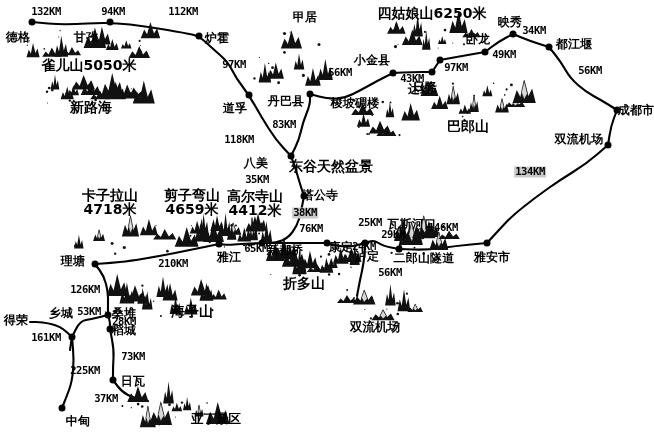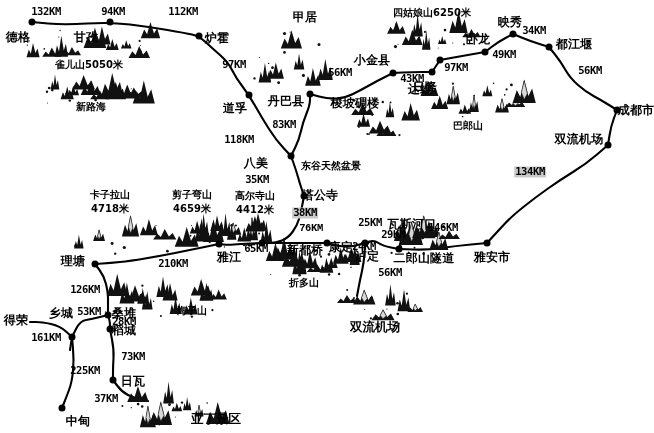--- a/index.html
+++ b/index.html
@@ -31,21 +31,21 @@
     font-weight:700;
     letter-spacing:0.2px;
   }
   .dist{
     font-size:10.5px;
     font-weight:700;
     font-family:"DejaVu Sans Mono","Liberation Mono",monospace;
     letter-spacing:-0.4px;
   }
   .peak{
-    font-size:10px;
+    font-size:14px;
     font-weight:700;
   }
   .scenic{
     font-size:12.5px;
     font-weight:700;
   }
   .dist.hl{
     background:#c9c9c9;
     padding:0 1px;
   }
@@ -416,21 +416,21 @@
       <div class="node" style="left: 487px; top: 243px;"></div>
       <div class="lbl city" style="left: 492px; top: 257px;">雅安市</div>
       <div class="node" style="left: 399px; top: 249px;"></div>
       <div class="lbl city" style="left: 424px; top: 258px;">二郎山隧道</div>
       <div class="lbl city" style="left: 412px; top: 224px;">瓦斯河口</div>
       <div class="node" style="left: 365px; top: 243px;"></div>
       <div class="lbl city" style="left: 367px; top: 256px;">泸定</div>
       <div class="node" style="left: 327px; top: 243px;"></div>
       <div class="lbl city" style="left: 341px; top: 247px;">康定</div>
       <div class="node" style="left: 262px; top: 243px;"></div>
-      <div class="lbl city" style="left: 285px; top: 250px; padding-left: 40px;">新都桥</div>
+      <div class="lbl city" style="left: 285px; top: 250px;">新都桥</div>
       <div class="node" style="left: 219px; top: 244px;"></div>
       <div class="lbl city" style="left: 229px; top: 257px;">雅江</div>
       <div class="node" style="left: 304px; top: 196px;"></div>
       <div class="lbl city" style="left: 320px; top: 195px;">塔公寺</div>
       <div class="node" style="left: 291px; top: 156px;"></div>
       <div class="lbl city" style="left: 256px; top: 163px;">八美</div>
       <div class="node" style="left: 95px; top: 264px;"></div>
       <div class="lbl city" style="left: 73px; top: 261px;">理塘</div>
       <div class="node" style="left: 72px; top: 337px;"></div>
       <div class="lbl city" style="left: 16px; top: 320px;">得荣</div>
@@ -469,21 +469,21 @@
       <div class="lbl dist" style="left: 456px; top: 68px;">97KM</div>
       <div class="lbl dist" style="left: 504px; top: 55px;">49KM</div>
       <div class="lbl dist" style="left: 534px; top: 31px;">34KM</div>
       <div class="lbl dist" style="left: 590px; top: 71px;">56KM</div>
       <div class="lbl dist hl" style="left: 530px; top: 172px;">134KM</div>
       <div class="lbl dist" style="left: 443px; top: 228px;">146KM</div>
       <div class="lbl dist" style="left: 393px; top: 235px;">29KM</div>
       <div class="lbl dist" style="left: 370px; top: 223px;">25KM</div>
       <div class="lbl dist" style="left: 364px; top: 247px;">24KM</div>
       <div class="lbl dist" style="left: 390px; top: 273px;">56KM</div>
-      <div class="lbl dist" style="left: 311px; top: 229px; font-family: Liberation Mono, monospace;">76KM</div>
+      <div class="lbl dist" style="left: 311px; top: 229px;">76KM</div>
       <div class="lbl dist hl" style="left: 305px; top: 213px;">38KM</div>
       <div class="lbl dist" style="left: 257px; top: 180px; text-align: center;">35KM</div>
       <div class="lbl dist" style="left: 256px; top: 249px;">65KM</div>
       <div class="lbl dist" style="left: 173px; top: 264px;">210KM</div>
       <div class="lbl dist" style="left: 85px; top: 290px;">126KM</div>
       <div class="lbl dist" style="left: 89px; top: 312px;">53KM</div>
       <div class="lbl dist" style="left: 46px; top: 338px;">161KM</div>
       <div class="lbl dist" style="left: 124px; top: 322px;">28KM</div>
       <div class="lbl dist" style="left: 133px; top: 357px;">73KM</div>
       <div class="lbl dist" style="left: 85px; top: 371px;">225KM</div>

